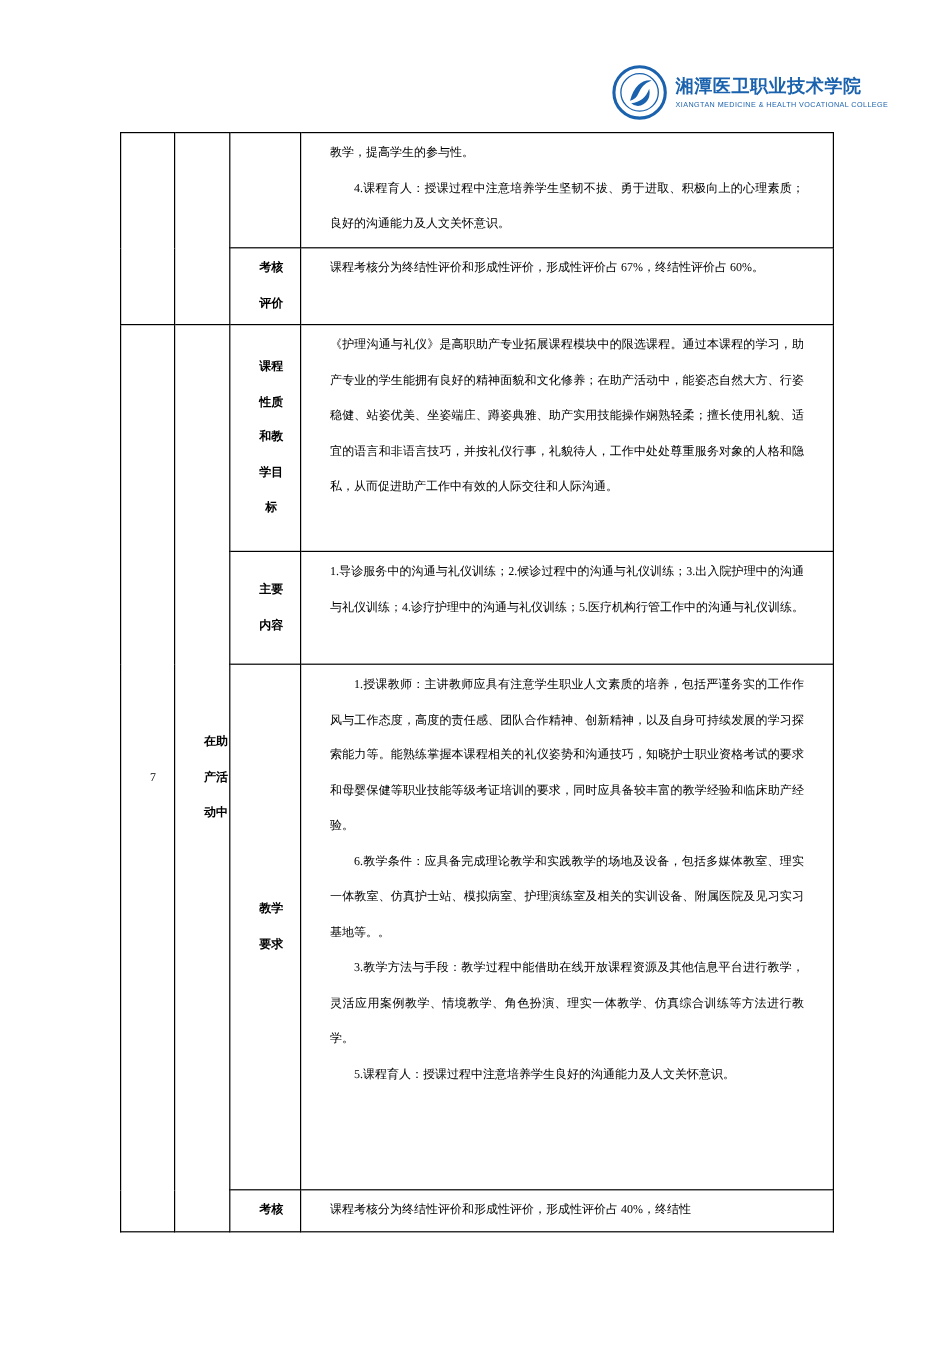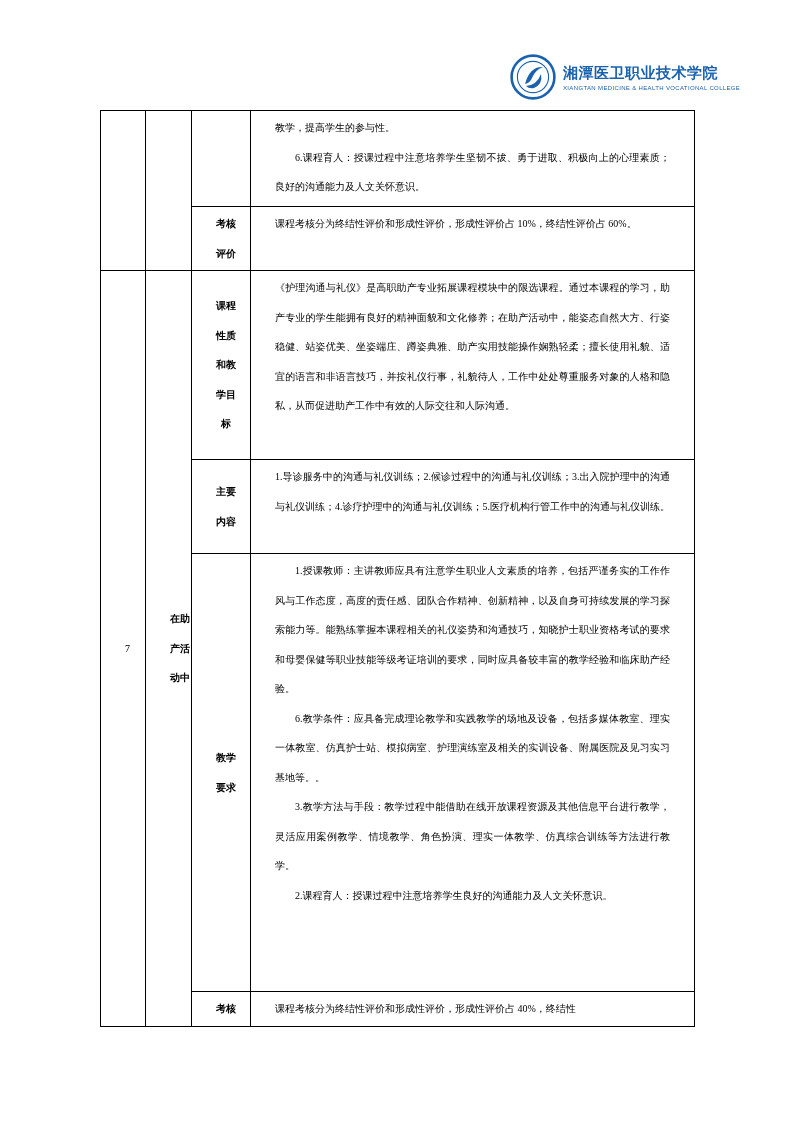--- a/index.html
+++ b/index.html
@@ -83,31 +83,31 @@
     </colgroup>
 
     <tbody>
         <tr style="height:95px;">
       <td class="c-index" rowspan="2"></td>
       <td class="c-name" rowspan="2"></td>
       <td class="c-label"></td>
       <td class="c-content">
         <div class="cell-body" style="height:91px;">
           <p>教学，提高学生的参与性。</p>
-          <p class="indent">6.课程育人：授课过程中注意培养学生坚韧不拔、勇于进取、积极向上的心理素质；良好的沟通能力及人文关怀意识。</p>
+          <p class="indent">4.课程育人：授课过程中注意培养学生坚韧不拔、勇于进取、积极向上的心理素质；良好的沟通能力及人文关怀意识。</p>
         </div>
       </td>
     </tr>
     <tr style="height:62px;">
       <td class="c-label">
         <span class="lbl">考核评价</span>
       </td>
       <td class="c-content">
         <div class="cell-body" style="height:59px;">
-          <p>课程考核分为终结性评价和形成性评价，形成性评价占 10%，终结性评价占 60%。</p>
+          <p>课程考核分为终结性评价和形成性评价，形成性评价占 67%，终结性评价占 60%。</p>
         </div>
       </td>
     </tr>
 
     <tr style="height:188px;">
       <td class="c-index" rowspan="4">
         <span>7</span>
       </td>
       <td class="c-name" rowspan="4">
         <span class="lbl">在助产活动中</span>
@@ -135,21 +135,21 @@
 
     <tr style="height:437px;">
       <td class="c-label">
         <span class="lbl">教学要求</span>
       </td>
       <td class="c-content">
         <div class="cell-body" style="height:433px;">
           <p class="indent">1.授课教师：主讲教师应具有注意学生职业人文素质的培养，包括严谨务实的工作作风与工作态度，高度的责任感、团队合作精神、创新精神，以及自身可持续发展的学习探索能力等。能熟练掌握本课程相关的礼仪姿势和沟通技巧，知晓护士职业资格考试的要求和母婴保健等职业技能等级考证培训的要求，同时应具备较丰富的教学经验和临床助产经验。</p>
           <p class="indent">6.教学条件：应具备完成理论教学和实践教学的场地及设备，包括多媒体教室、理实一体教室、仿真护士站、模拟病室、护理演练室及相关的实训设备、附属医院及见习实习基地等。。</p>
           <p class="indent">3.教学方法与手段：教学过程中能借助在线开放课程资源及其他信息平台进行教学，灵活应用案例教学、情境教学、角色扮演、理实一体教学、仿真综合训练等方法进行教学。</p>
-          <p class="indent">2.课程育人：授课过程中注意培养学生良好的沟通能力及人文关怀意识。</p>
+          <p class="indent">5.课程育人：授课过程中注意培养学生良好的沟通能力及人文关怀意识。</p>
         </div>
       </td>
     </tr>
 
     <tr style="height:34px;">
       <td class="c-label">
         <span class="lbl">考核</span>
       </td>
       <td class="c-content">
         <div class="cell-body" style="height:29px;">

